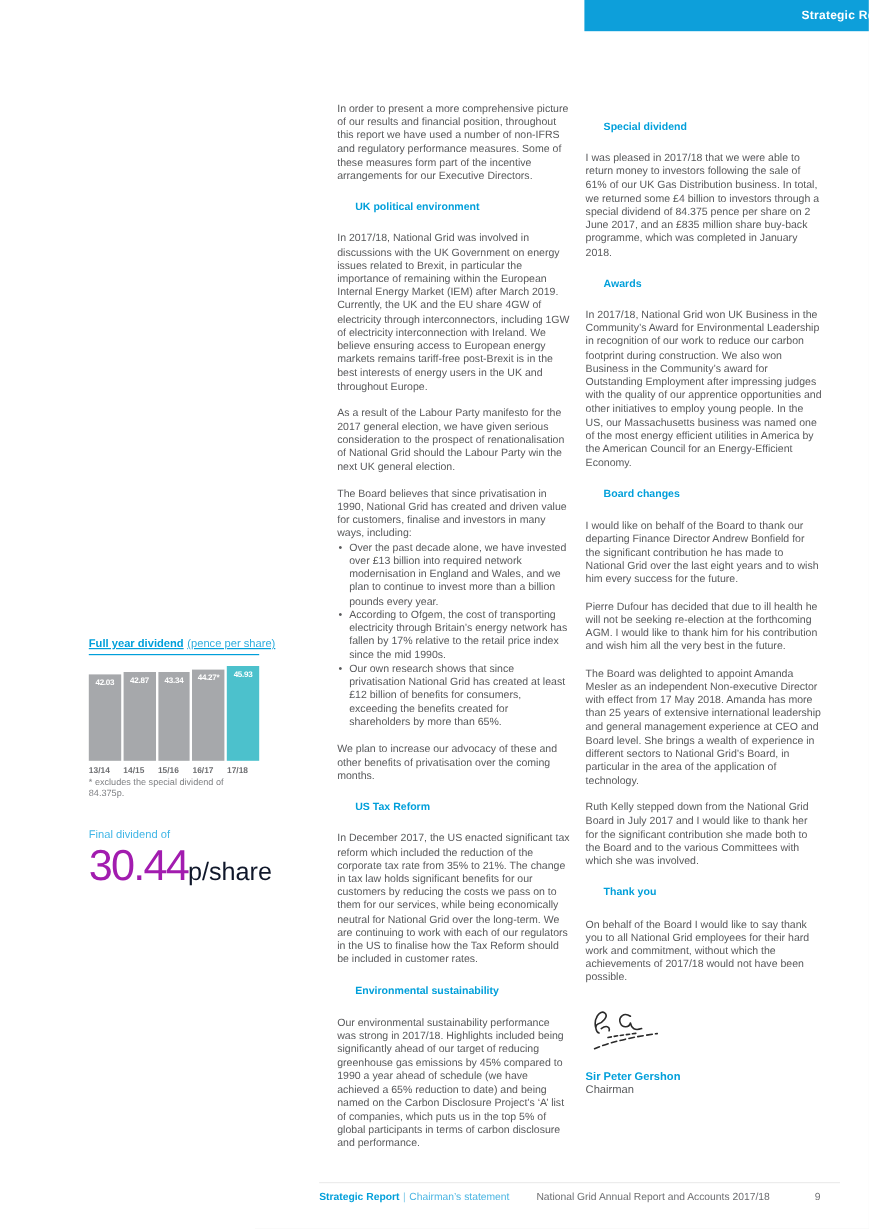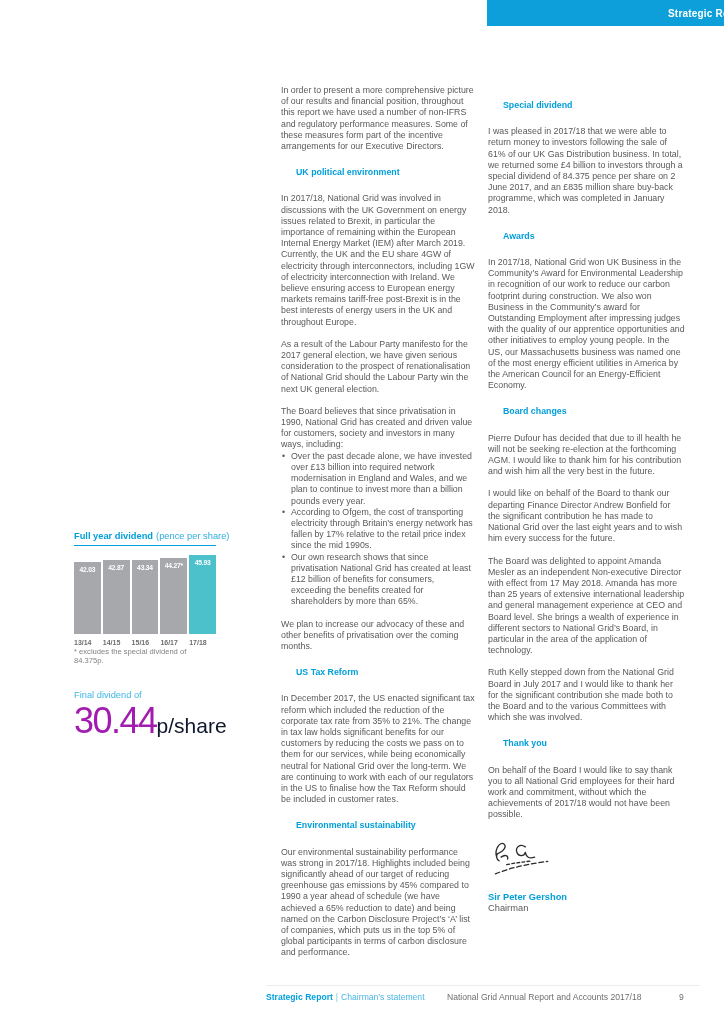--- a/index.html
+++ b/index.html
@@ -19,21 +19,21 @@
   .col-middle{left:281px;width:194px;}
   .col-right{left:488px;width:197px;}
   .col p{margin:0 0 11px 0;}
   .col h3{margin:15px;font-size:8.8px;line-height:11.2px;color:#009fda;font-weight:bold;}
   ul.bullets{list-style:none;margin:0 0 11px 0;padding:0;}
   ul.bullets li{position:relative;padding-left:10px;}
   ul.bullets li::before{content:"\2022";position:absolute;left:1px;top:0;}
 
   
   .chart{position:absolute;left:74px;top:531px;width:142px;}
-  .chart-title{font-size:9.3px;color:#009fda;padding-bottom:4px;border-bottom:1.5px solid #009fda;white-space:nowrap;}
+  .chart-title{font-size:9.3px;color:#009fda;padding-bottom:4px;border-bottom:1.5px solid #009fda;white-space:nowrap;text-decoration:underline;}
   .chart-title .t-main{font-weight:bold;}
   .chart-title .t-sub{color:#2fadde;margin-left:3px;font-weight:normal;}
   .bars{display:flex;align-items:flex-end;gap:2px;height:79px;margin-top:9px;}
   .bar{flex:1;background:#a6a8ab;display:flex;align-items:flex-start;justify-content:center;}
   .bar.highlight{background:#4cc1cc;}
   .bar-label{color:#ffffff;font-size:6.7px;font-weight:bold;margin-top:4px;letter-spacing:-0.2px;white-space:nowrap;}
   .cats{display:flex;gap:2px;margin-top:5px;}
   .cat{flex:1;text-align:left;font-size:7px;font-weight:bold;color:#6d6e71;}
   .chart-footnote{margin-top:1px;font-size:7.6px;color:#808285;}
 
@@ -107,21 +107,21 @@
       <span class="fd-value">30.44</span><span class="fd-unit">p/share</span>
     </div>
   </div>
 
   <div class="col col-middle">
     <p>In order to present a more comprehensive picture of our results and financial position, throughout this report we have used a number of non-IFRS and regulatory performance measures. Some of these measures form part of the incentive arrangements for our Executive Directors.</p>
 
     <h3>UK political environment</h3>
     <p>In 2017/18, National Grid was involved in discussions with the UK Government on energy issues related to Brexit, in particular the importance of remaining within the European Internal Energy Market (IEM) after March 2019. Currently, the UK and the EU share 4GW of electricity through interconnectors, including 1GW of electricity interconnection with Ireland. We believe ensuring access to European energy markets remains tariff-free post-Brexit is in the best interests of energy users in the UK and throughout Europe.</p>
     <p>As a result of the Labour Party manifesto for the 2017 general election, we have given serious consideration to the prospect of renationalisation of National Grid should the Labour Party win the next UK general election.</p>
-    <p style="margin-bottom:0">The Board believes that since privatisation in 1990, National Grid has created and driven value for customers, society and investors in many ways, including:</p>
+    <p style="margin-bottom:0">The Board believes that since privatisation in 1990, National Grid has created and driven value for customers, finalise and investors in many ways, including:</p>
     <ul class="bullets">
       <li>Over the past decade alone, we have invested over £13 billion into required network modernisation in England and Wales, and we plan to continue to invest more than a billion pounds every year.</li>
       <li>According to Ofgem, the cost of transporting electricity through Britain’s energy network has fallen by 17% relative to the retail price index since the mid 1990s.</li>
       <li>Our own research shows that since privatisation National Grid has created at least £12 billion of benefits for consumers, exceeding the benefits created for shareholders by more than 65%.</li>
     </ul>
     <p>We plan to increase our advocacy of these and other benefits of privatisation over the coming months.</p>
 
     <h3>US Tax Reform</h3>
     <p>In December 2017, the US enacted significant tax reform which included the reduction of the corporate tax rate from 35% to 21%. The change in tax law holds significant benefits for our customers by reducing the costs we pass on to them for our services, while being economically neutral for National Grid over the long-term. We are continuing to work with each of our regulators in the US to finalise how the Tax Reform should be included in customer rates.</p>
 
@@ -130,22 +130,22 @@
   </div>
 
   <div class="col col-right">
     <h3>Special dividend</h3>
     <p>I was pleased in 2017/18 that we were able to return money to investors following the sale of 61% of our UK Gas Distribution business. In total, we returned some £4 billion to investors through a special dividend of 84.375 pence per share on 2 June 2017, and an £835 million share buy-back programme, which was completed in January 2018.</p>
 
     <h3>Awards</h3>
     <p>In 2017/18, National Grid won UK Business in the Community’s Award for Environmental Leadership in recognition of our work to reduce our carbon footprint during construction. We also won Business in the Community’s award for Outstanding Employment after impressing judges with the quality of our apprentice opportunities and other initiatives to employ young people. In the US, our Massachusetts business was named one of the most energy efficient utilities in America by the American Council for an Energy-Efficient Economy.</p>
 
     <h3>Board changes</h3>
+    <p>I would like on behalf of the Board to thank our departing Finance Director Andrew Bonfield for the significant contribution he has made to National Grid over the last eight years and to wish him every success for the future.</p>
     <p>Pierre Dufour has decided that due to ill health he will not be seeking re-election at the forthcoming AGM. I would like to thank him for his contribution and wish him all the very best in the future.</p>
-    <p>I would like on behalf of the Board to thank our departing Finance Director Andrew Bonfield for the significant contribution he has made to National Grid over the last eight years and to wish him every success for the future.</p>
     <p>The Board was delighted to appoint Amanda Mesler as an independent Non-executive Director with effect from 17 May 2018. Amanda has more than 25 years of extensive international leadership and general management experience at CEO and Board level. She brings a wealth of experience in different sectors to National Grid’s Board, in particular in the area of the application of technology.</p>
     <p>Ruth Kelly stepped down from the National Grid Board in July 2017 and I would like to thank her for the significant contribution she made both to the Board and to the various Committees with which she was involved.</p>
 
     <h3>Thank you</h3>
     <p>On behalf of the Board I would like to say thank you to all National Grid employees for their hard work and commitment, without which the achievements of 2017/18 would not have been possible.</p>
 
     <div class="sig-wrap">
       <svg class="sig-svg" viewBox="0 0 90 50">
         <g fill="none" stroke="#2a2a2a" stroke-width="1.4" stroke-linecap="round">
           <path d="M9,22 C7,14 13,6 17,9 C21,12 15,18 11,19 C8,20 9,26 12,27 M14,23 C18,20 22,21 21,25"></path>

